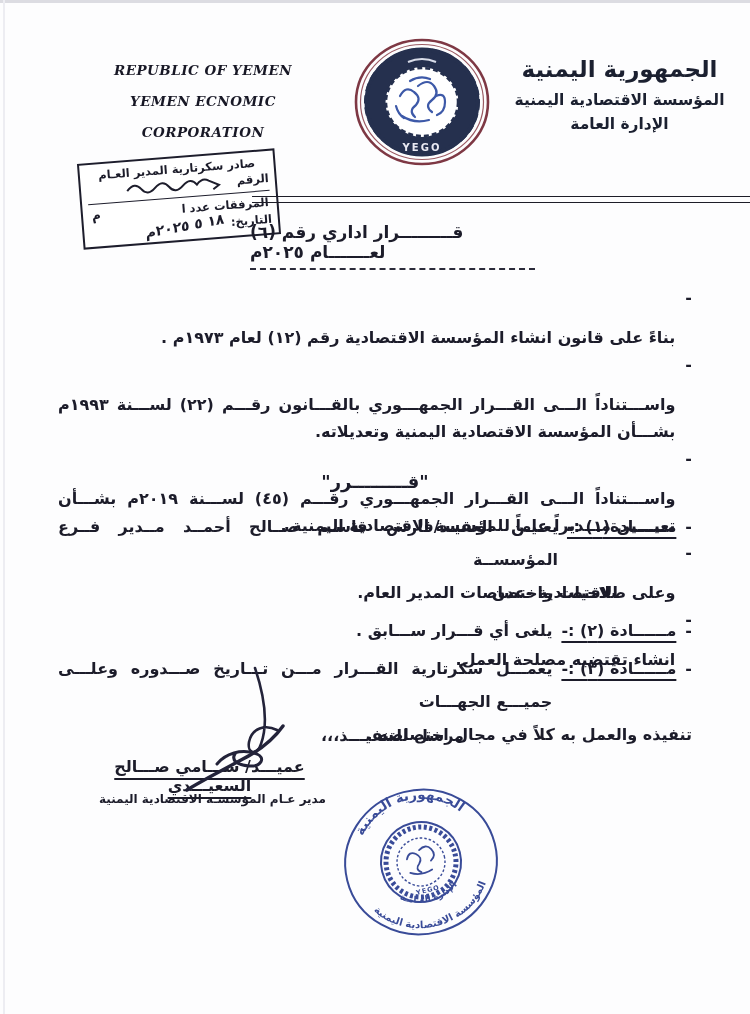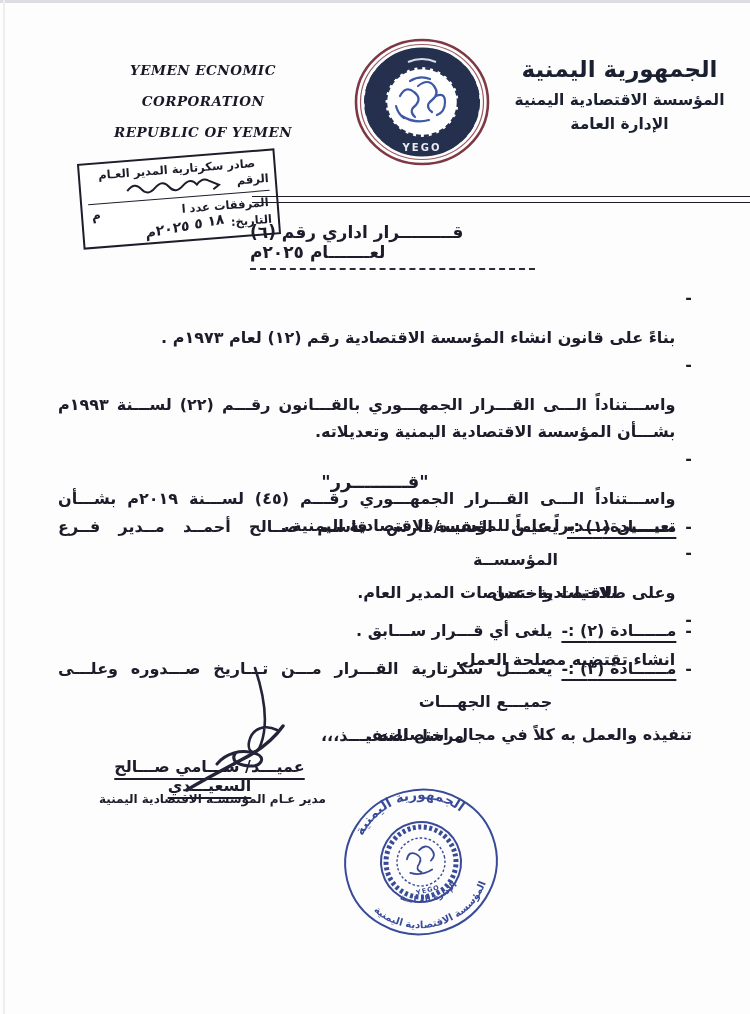--- a/index.html
+++ b/index.html
@@ -71,22 +71,22 @@
   .seal-bottom{position:absolute;top:770px;left:316px;opacity:.93;z-index:4;}
 </style>
 </head>
 <body>
 
 <div class="page">
   <div class="scan-edge-top"></div>
   <div class="scan-edge-left"></div>
 
   <div class="en-header">
+    <div>REPUBLIC OF YEMEN</div>
     <div>YEMEN ECNOMIC CORPORATION</div>
-    <div>REPUBLIC OF YEMEN</div>
   </div>
 
   <svg class="seal-top" width="140" height="132" viewBox="0 0 140 132">
     <ellipse cx="70" cy="66" rx="66" ry="62" fill="none" stroke="#7e3844" stroke-width="2.6"></ellipse>
     <ellipse cx="70" cy="66" rx="61.5" ry="57.5" fill="none" stroke="#9a5a62" stroke-width="1.2"></ellipse>
     <ellipse cx="70" cy="66" rx="47" ry="44" fill="none" stroke="#25304e" stroke-width="21"></ellipse>
     <ellipse cx="70" cy="66" rx="56" ry="52" fill="none" stroke="#25304e" stroke-width="4" stroke-dasharray="8 4"></ellipse>
     <circle cx="70" cy="66" r="35" fill="#ffffff"></circle>
     <ellipse cx="70" cy="66" rx="36" ry="34" fill="none" stroke="#25304e" stroke-width="2.5" stroke-dasharray="5 3"></ellipse>
     <g fill="none" stroke="#3d59a8" stroke-width="2.2" stroke-linecap="round">

